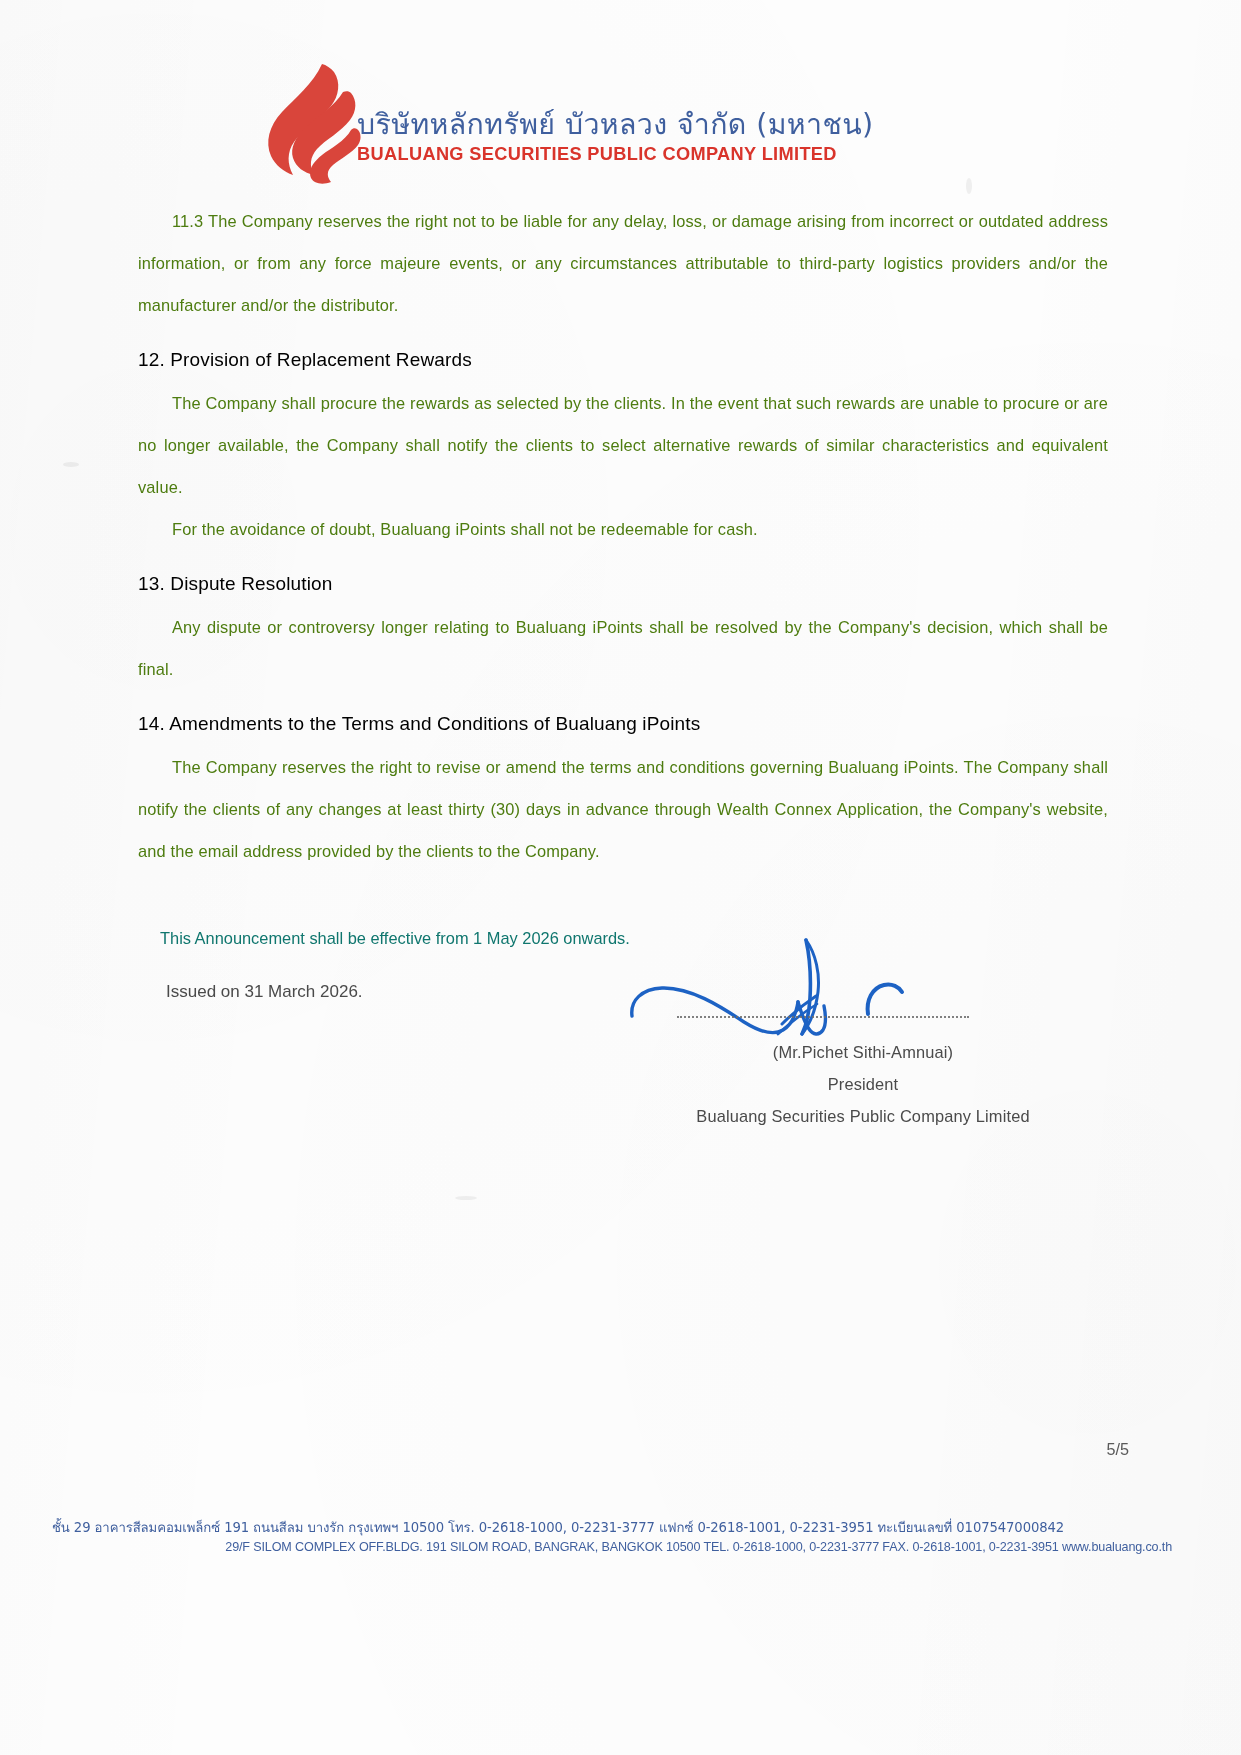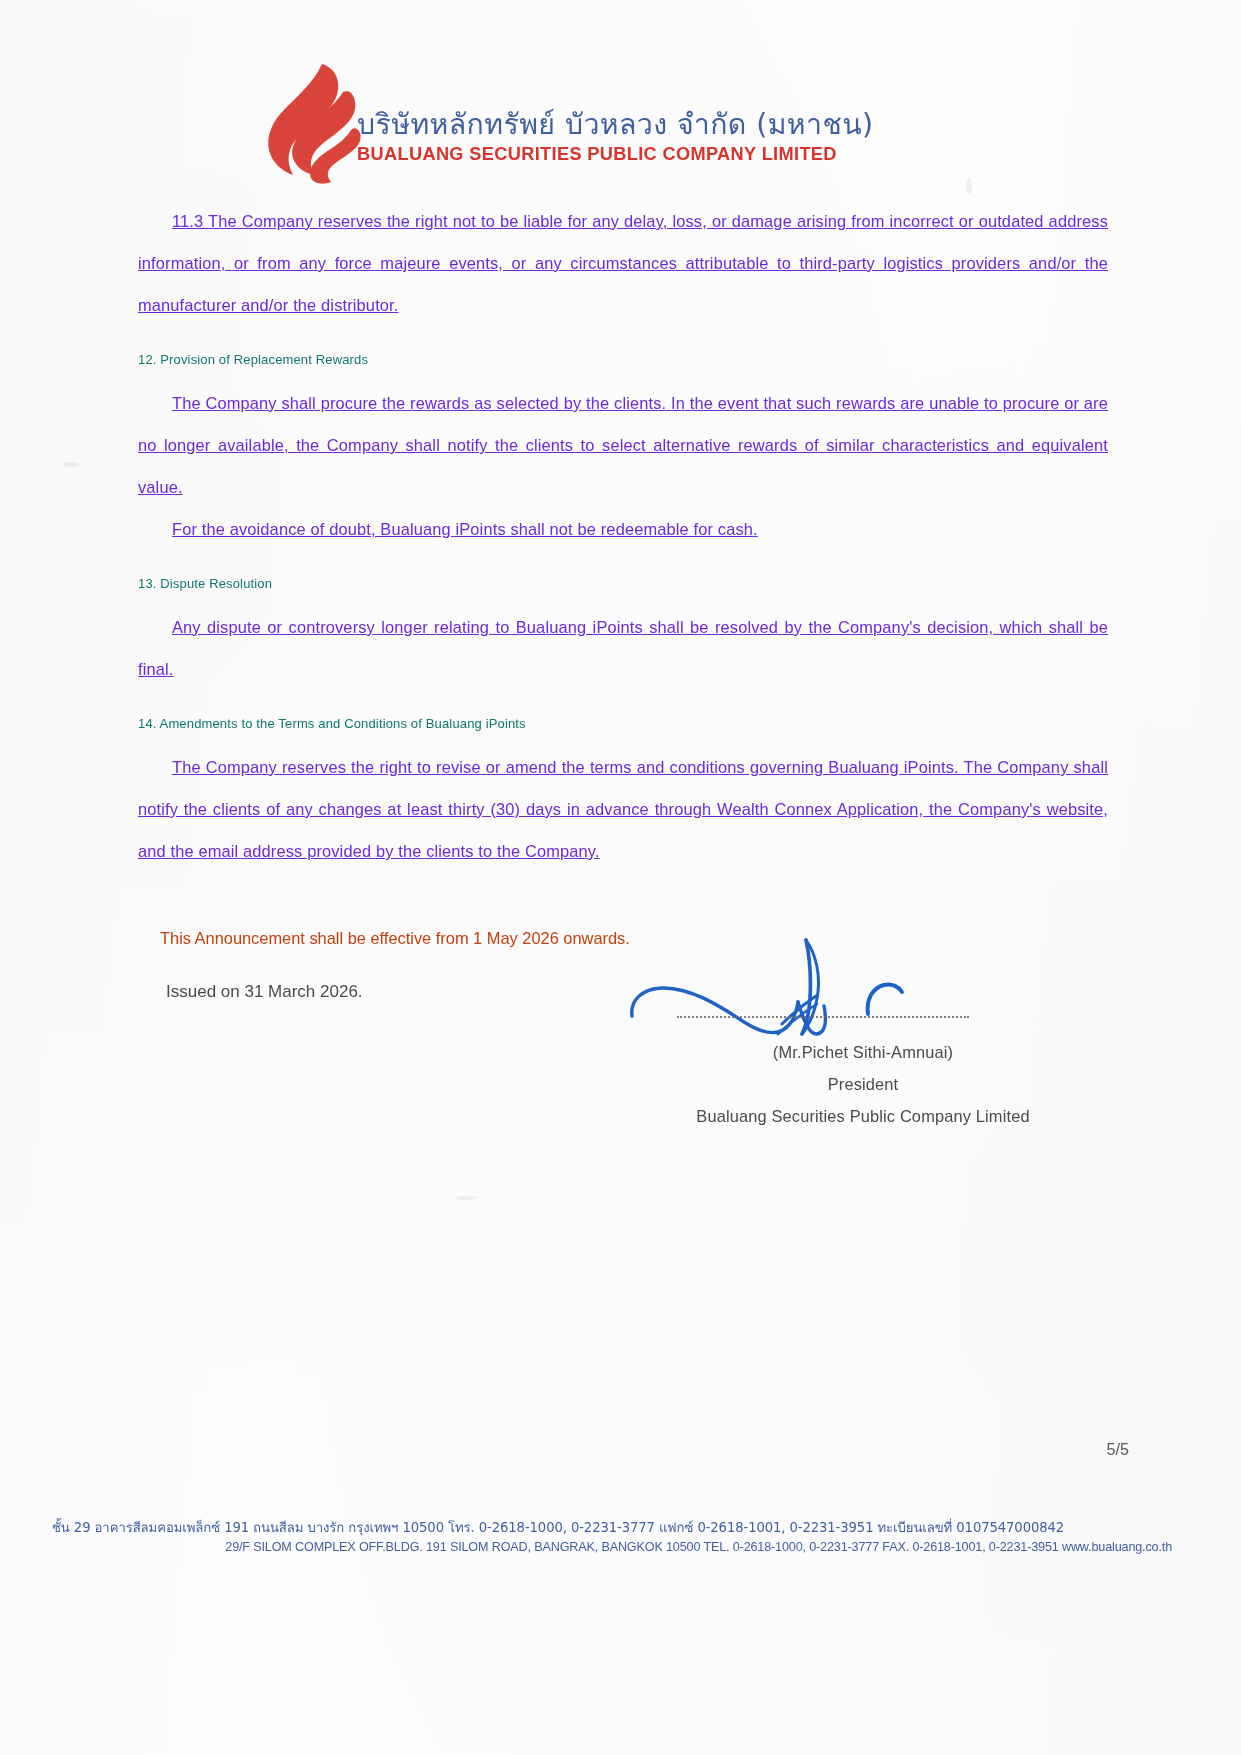--- a/index.html
+++ b/index.html
@@ -70,46 +70,45 @@
   
   .body-area {
     position: absolute;
     left: 138px;
     top: 200px;
     width: 970px;
   }
   .para {
     font-size: 16.4px;
     line-height: 42px;
-    color: #6d28d9;
+    color: #4d7c0f;
     text-align: justify;
     text-justify: inter-word;
     letter-spacing: 0.15px;
-    text-decoration: underline;
   }
   .para.indent {
     text-indent: 34px;
   }
   .para.nojustify {
     text-align: left;
   }
   .heading {
-    font-size: 13px;
+    font-size: 19px;
     line-height: 40px;
-    color: #0f766e;
+    color: #000000;
     margin-top: 14px;
     margin-bottom: 2px;
     letter-spacing: 0.15px;
   }
   .gap-lg { height: 46px; }
 
   .effective {
     font-size: 16.4px;
     line-height: 40px;
-    color: #c2410c;
+    color: #0f766e;
     text-indent: 22px;
   }
   .issued {
     font-size: 17px;
     line-height: 40px;
     color: #4a4a4a;
     text-indent: 28px;
     margin-top: 14px;
   }
 

